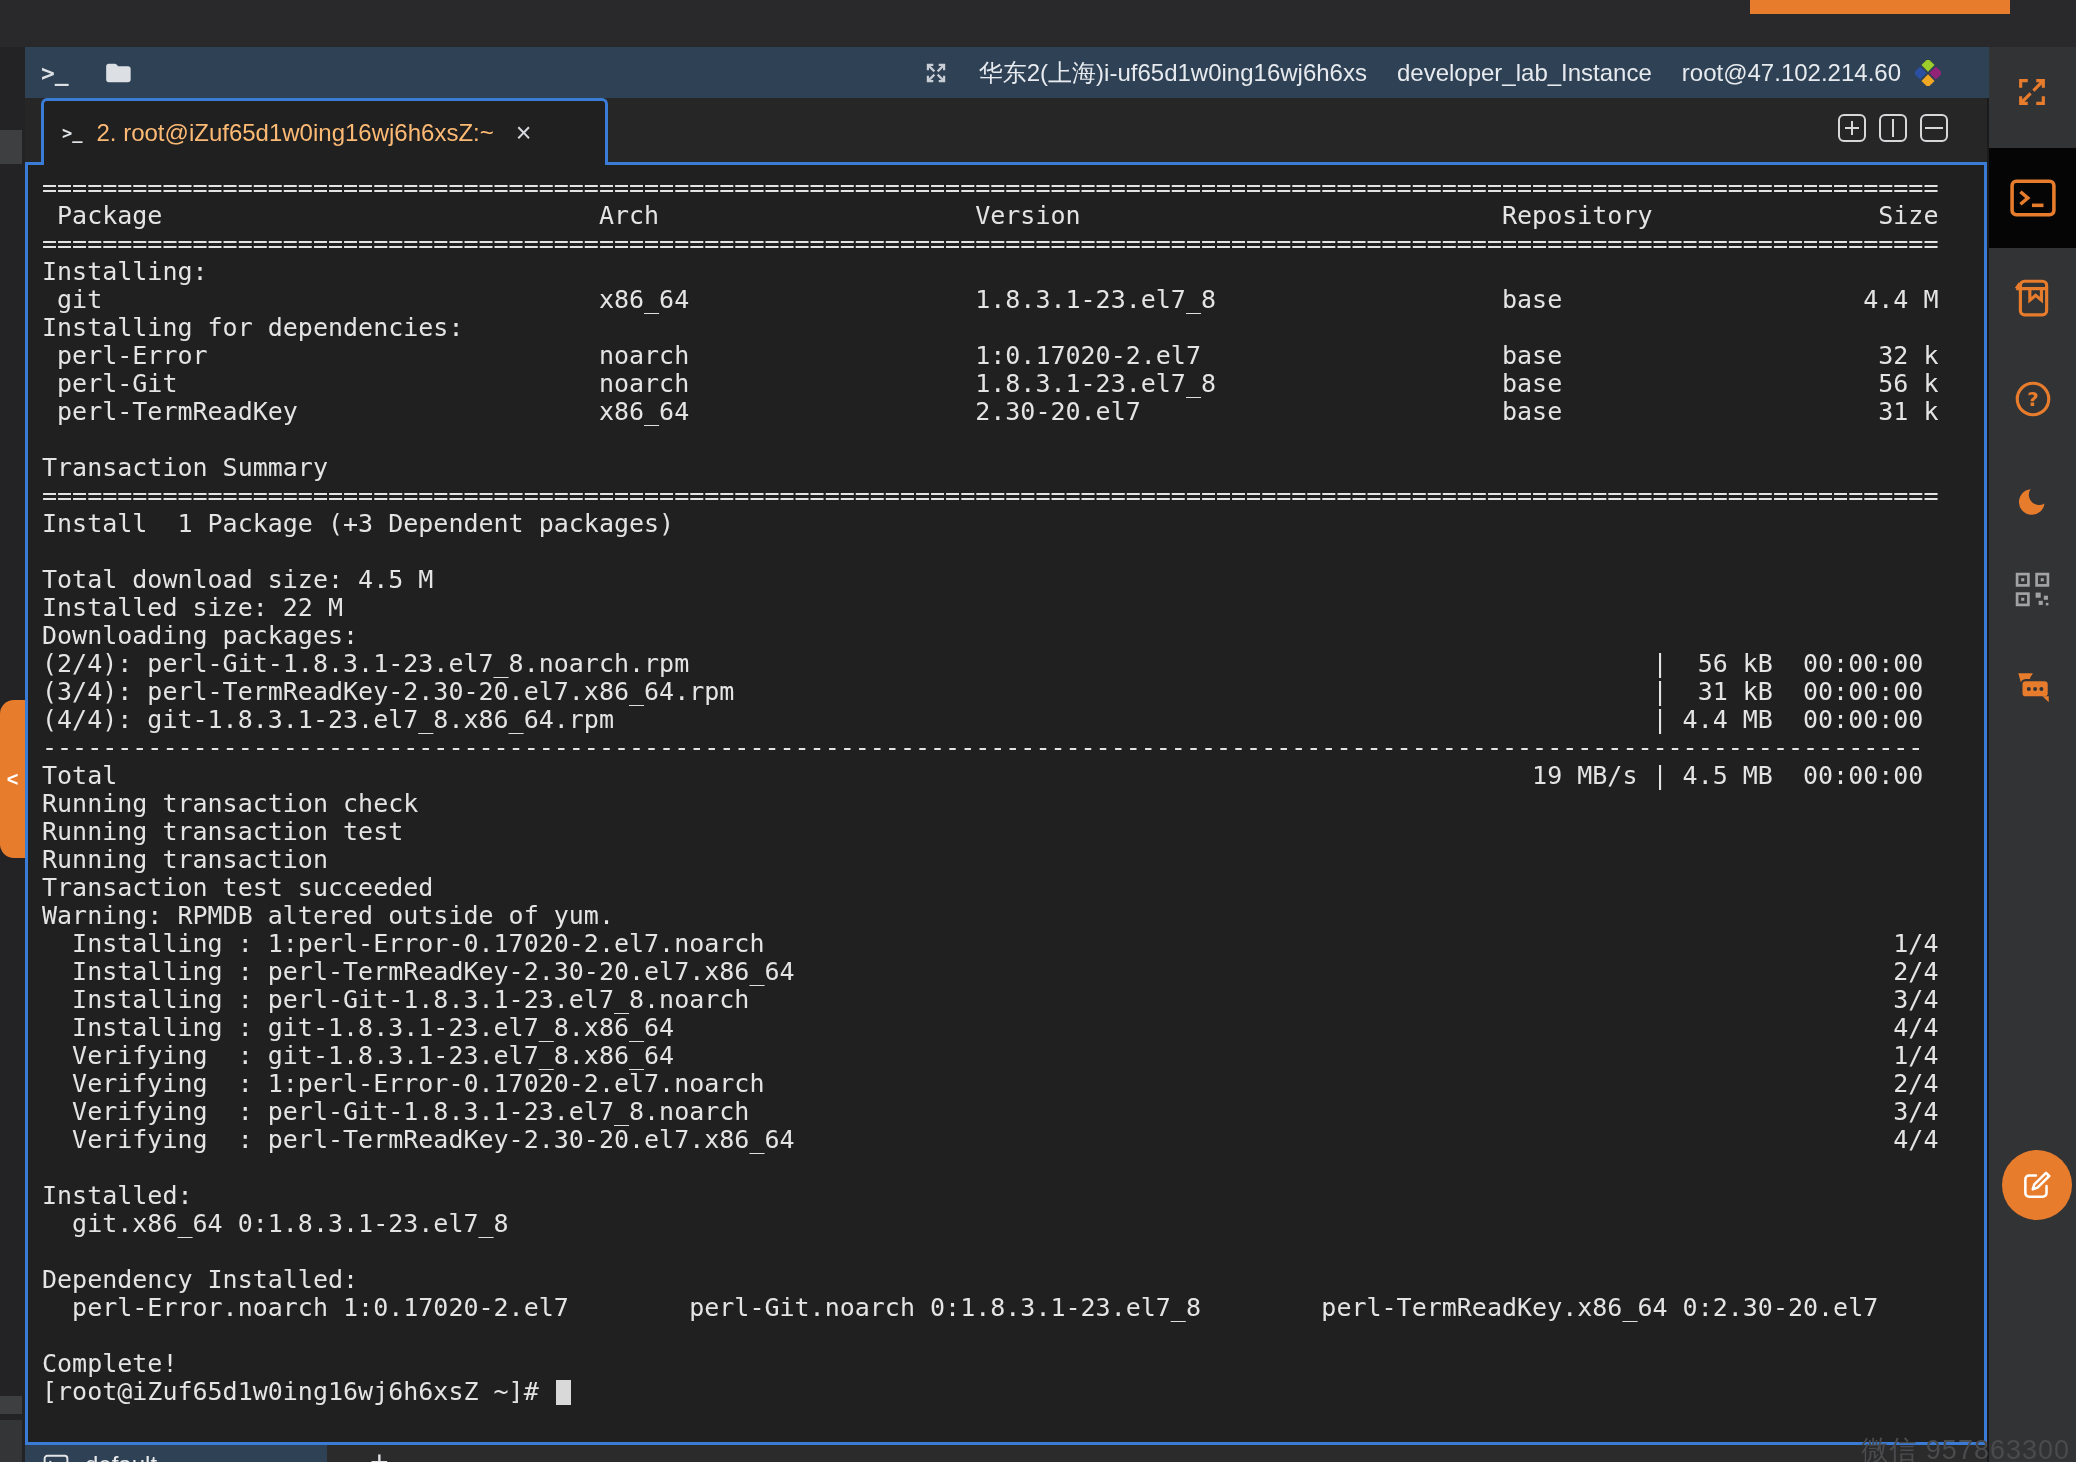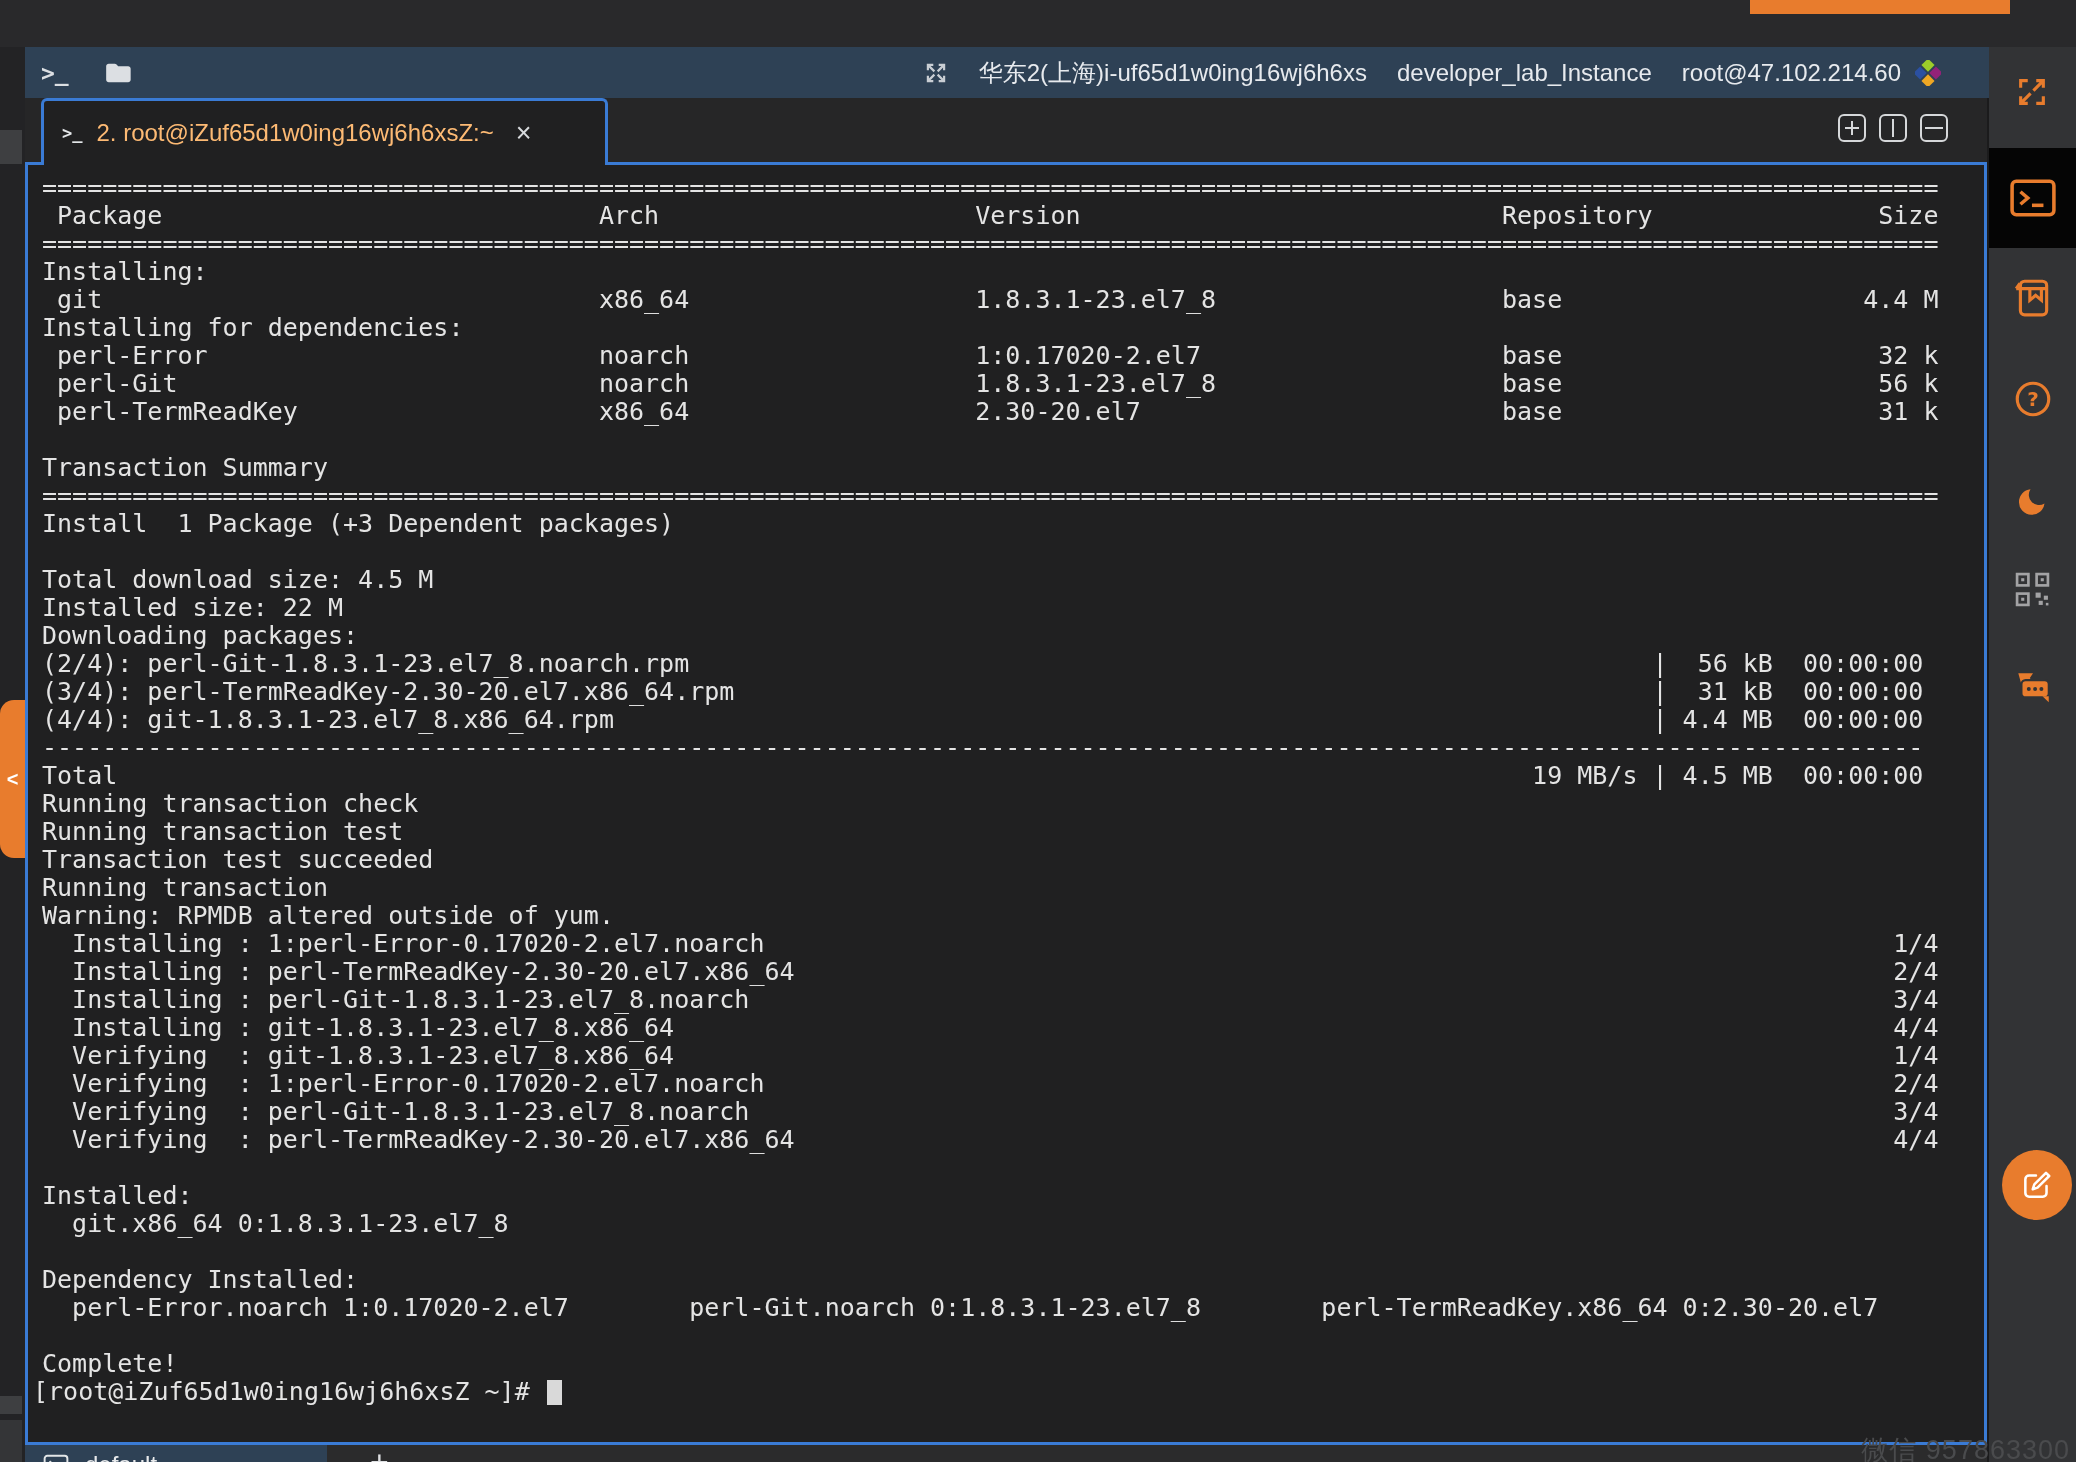--- a/index.html
+++ b/index.html
@@ -33,21 +33,21 @@
         background:transparent;display:flex;align-items:center;justify-content:center;padding:0;cursor:pointer;}
   .wbtn svg{display:block;}
 
   
   .terminal-panel{position:absolute;left:25px;top:162px;width:1956px;height:1277px;background:#202021;
                   border:3px solid #3a7bd5;box-sizing:content-box;z-index:2;overflow:hidden;
                   padding:0;cursor:text;}
   .term{padding:9px 0 0 14px;}
   .term-line{font-family:"DejaVu Sans Mono",monospace;font-size:25px;line-height:28px;min-height:28px;
              white-space:pre;color:#e4e4e4;}
-  .prompt-row{padding-left:5px;display:flex;align-items:center;}
+  .prompt-row{padding-left:14px;display:flex;align-items:center;}
   .cursor{display:inline-block;width:15px;height:25px;background:#d9d9d9;margin-left:2px;}
 
   
   .left-strip{position:absolute;left:0;top:47px;width:25px;height:1415px;background:#232325;}
   .ls-block-a{position:absolute;left:0;top:83px;width:22px;height:34px;background:#3e3f41;}
   .ls-block-b{position:absolute;left:0;top:1349px;width:22px;height:18px;background:#3e3f41;}
   .ls-block-c{position:absolute;left:0;top:1373px;width:22px;height:42px;background:#343537;}
   .left-flap{position:absolute;left:0;top:700px;width:25px;height:158px;background:#e87c2d;
              border-radius:14px 0 0 14px;display:flex;align-items:center;justify-content:center;
              color:#ffffff;font-size:20px;font-weight:bold;cursor:pointer;z-index:4;}
@@ -158,22 +158,22 @@
         <div class="term-line">Total download size: 4.5 M</div>
         <div class="term-line">Installed size: 22 M</div>
         <div class="term-line">Downloading packages:</div>
         <div class="term-line">(2/4): perl-Git-1.8.3.1-23.el7_8.noarch.rpm                                                                |  56 kB  00:00:00</div>
         <div class="term-line">(3/4): perl-TermReadKey-2.30-20.el7.x86_64.rpm                                                             |  31 kB  00:00:00</div>
         <div class="term-line">(4/4): git-1.8.3.1-23.el7_8.x86_64.rpm                                                                     | 4.4 MB  00:00:00</div>
         <div class="term-line">-----------------------------------------------------------------------------------------------------------------------------</div>
         <div class="term-line">Total                                                                                              19 MB/s | 4.5 MB  00:00:00</div>
         <div class="term-line">Running transaction check</div>
         <div class="term-line">Running transaction test</div>
+        <div class="term-line">Running transaction</div>
         <div class="term-line">Transaction test succeeded</div>
-        <div class="term-line">Running transaction</div>
         <div class="term-line">Warning: RPMDB altered outside of yum.</div>
         <div class="term-line">  Installing : 1:perl-Error-0.17020-2.el7.noarch                                                                           1/4</div>
         <div class="term-line">  Installing : perl-TermReadKey-2.30-20.el7.x86_64                                                                         2/4</div>
         <div class="term-line">  Installing : perl-Git-1.8.3.1-23.el7_8.noarch                                                                            3/4</div>
         <div class="term-line">  Installing : git-1.8.3.1-23.el7_8.x86_64                                                                                 4/4</div>
         <div class="term-line">  Verifying  : git-1.8.3.1-23.el7_8.x86_64                                                                                 1/4</div>
         <div class="term-line">  Verifying  : 1:perl-Error-0.17020-2.el7.noarch                                                                           2/4</div>
         <div class="term-line">  Verifying  : perl-Git-1.8.3.1-23.el7_8.noarch                                                                            3/4</div>
         <div class="term-line">  Verifying  : perl-TermReadKey-2.30-20.el7.x86_64                                                                         4/4</div>
         <div class="term-line"></div>

